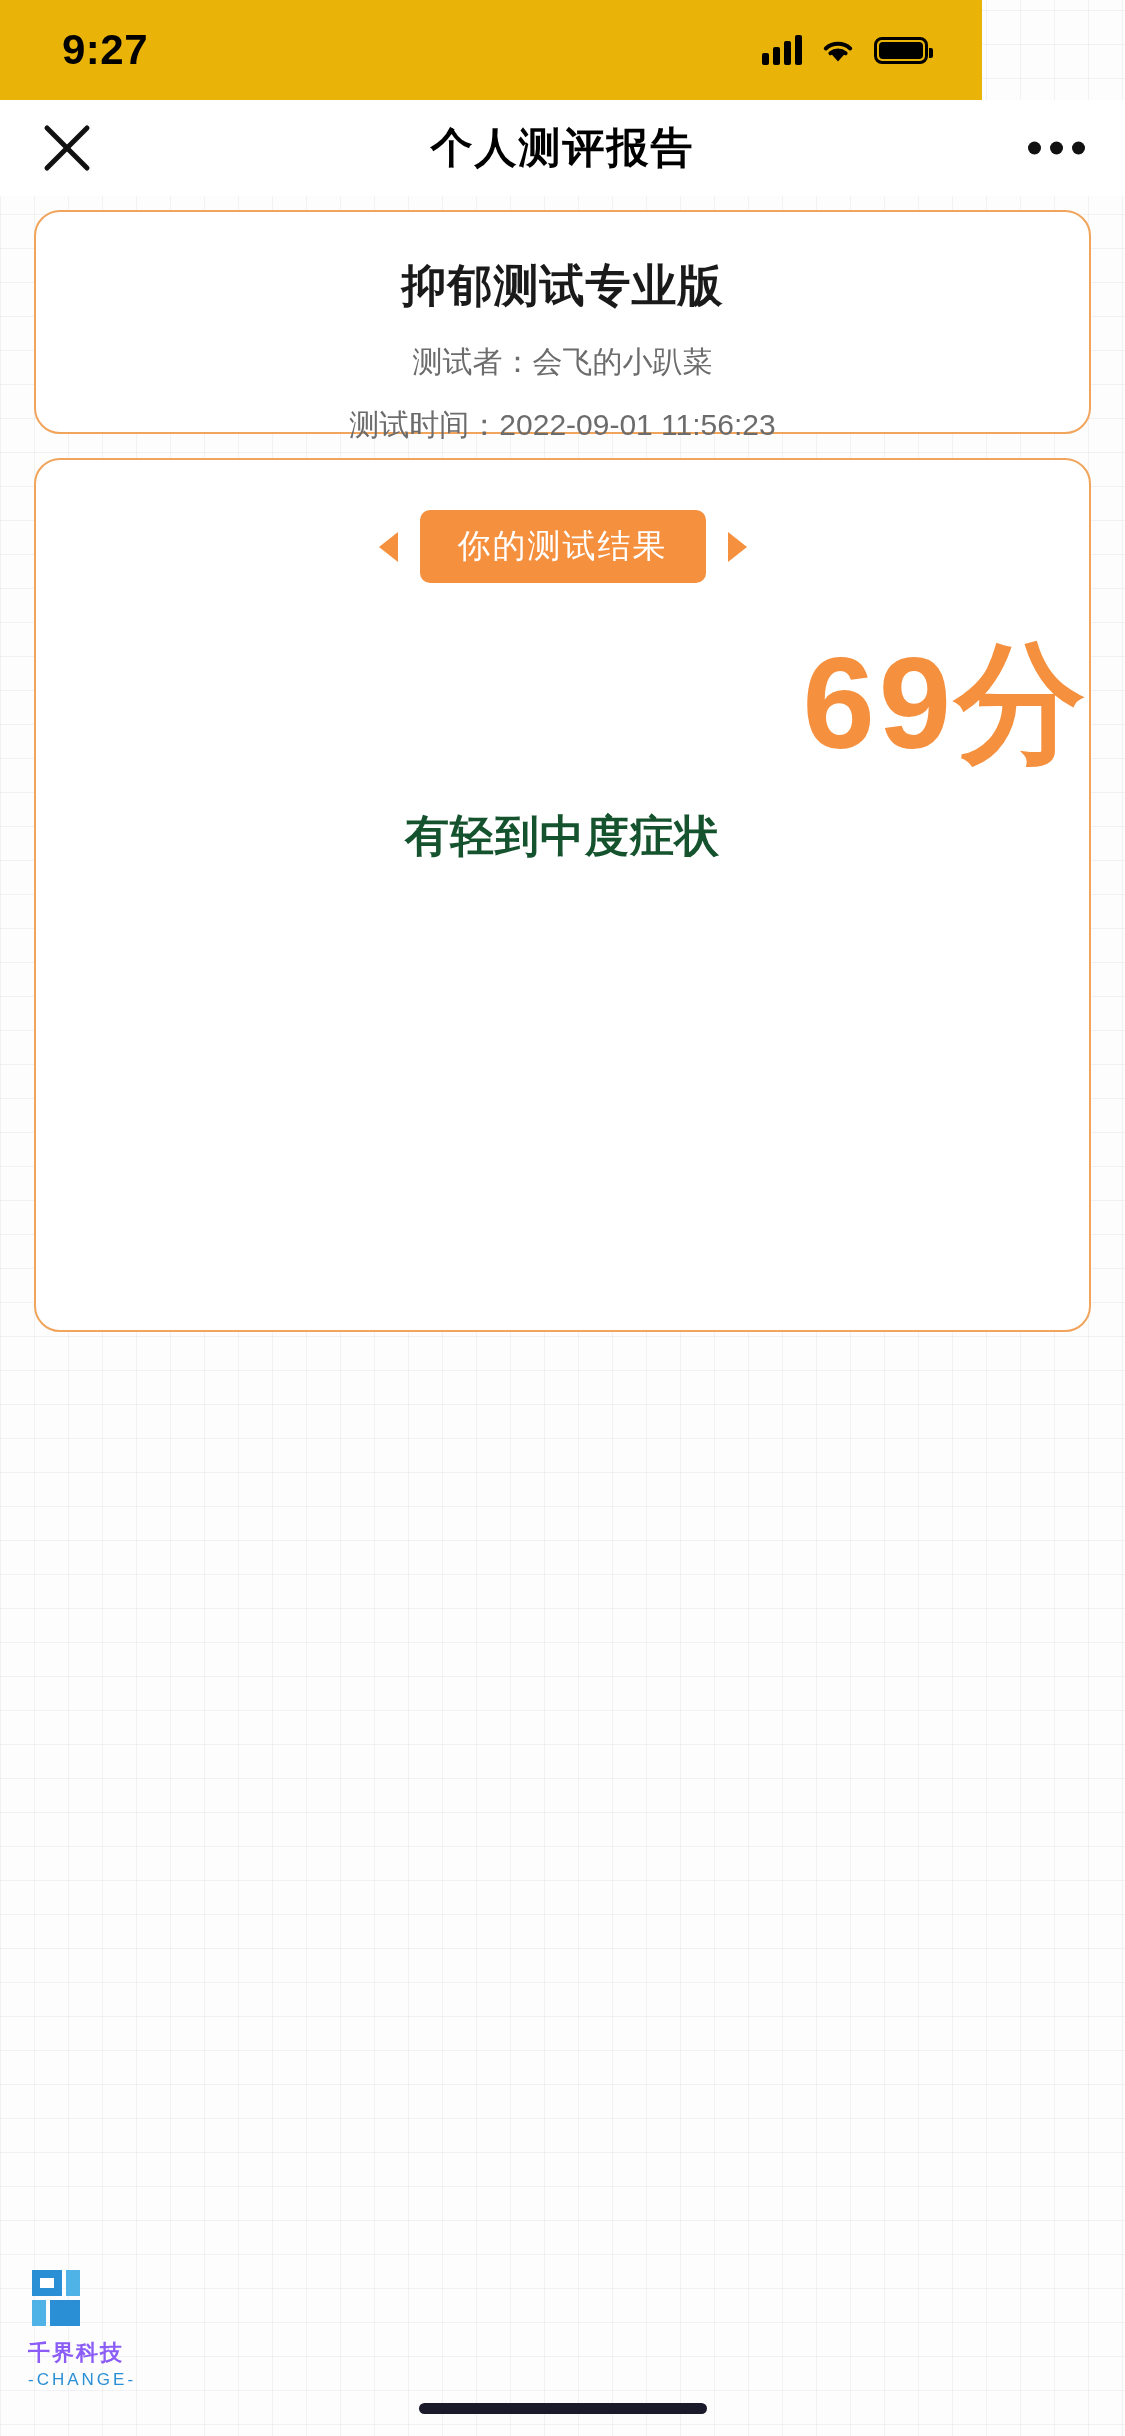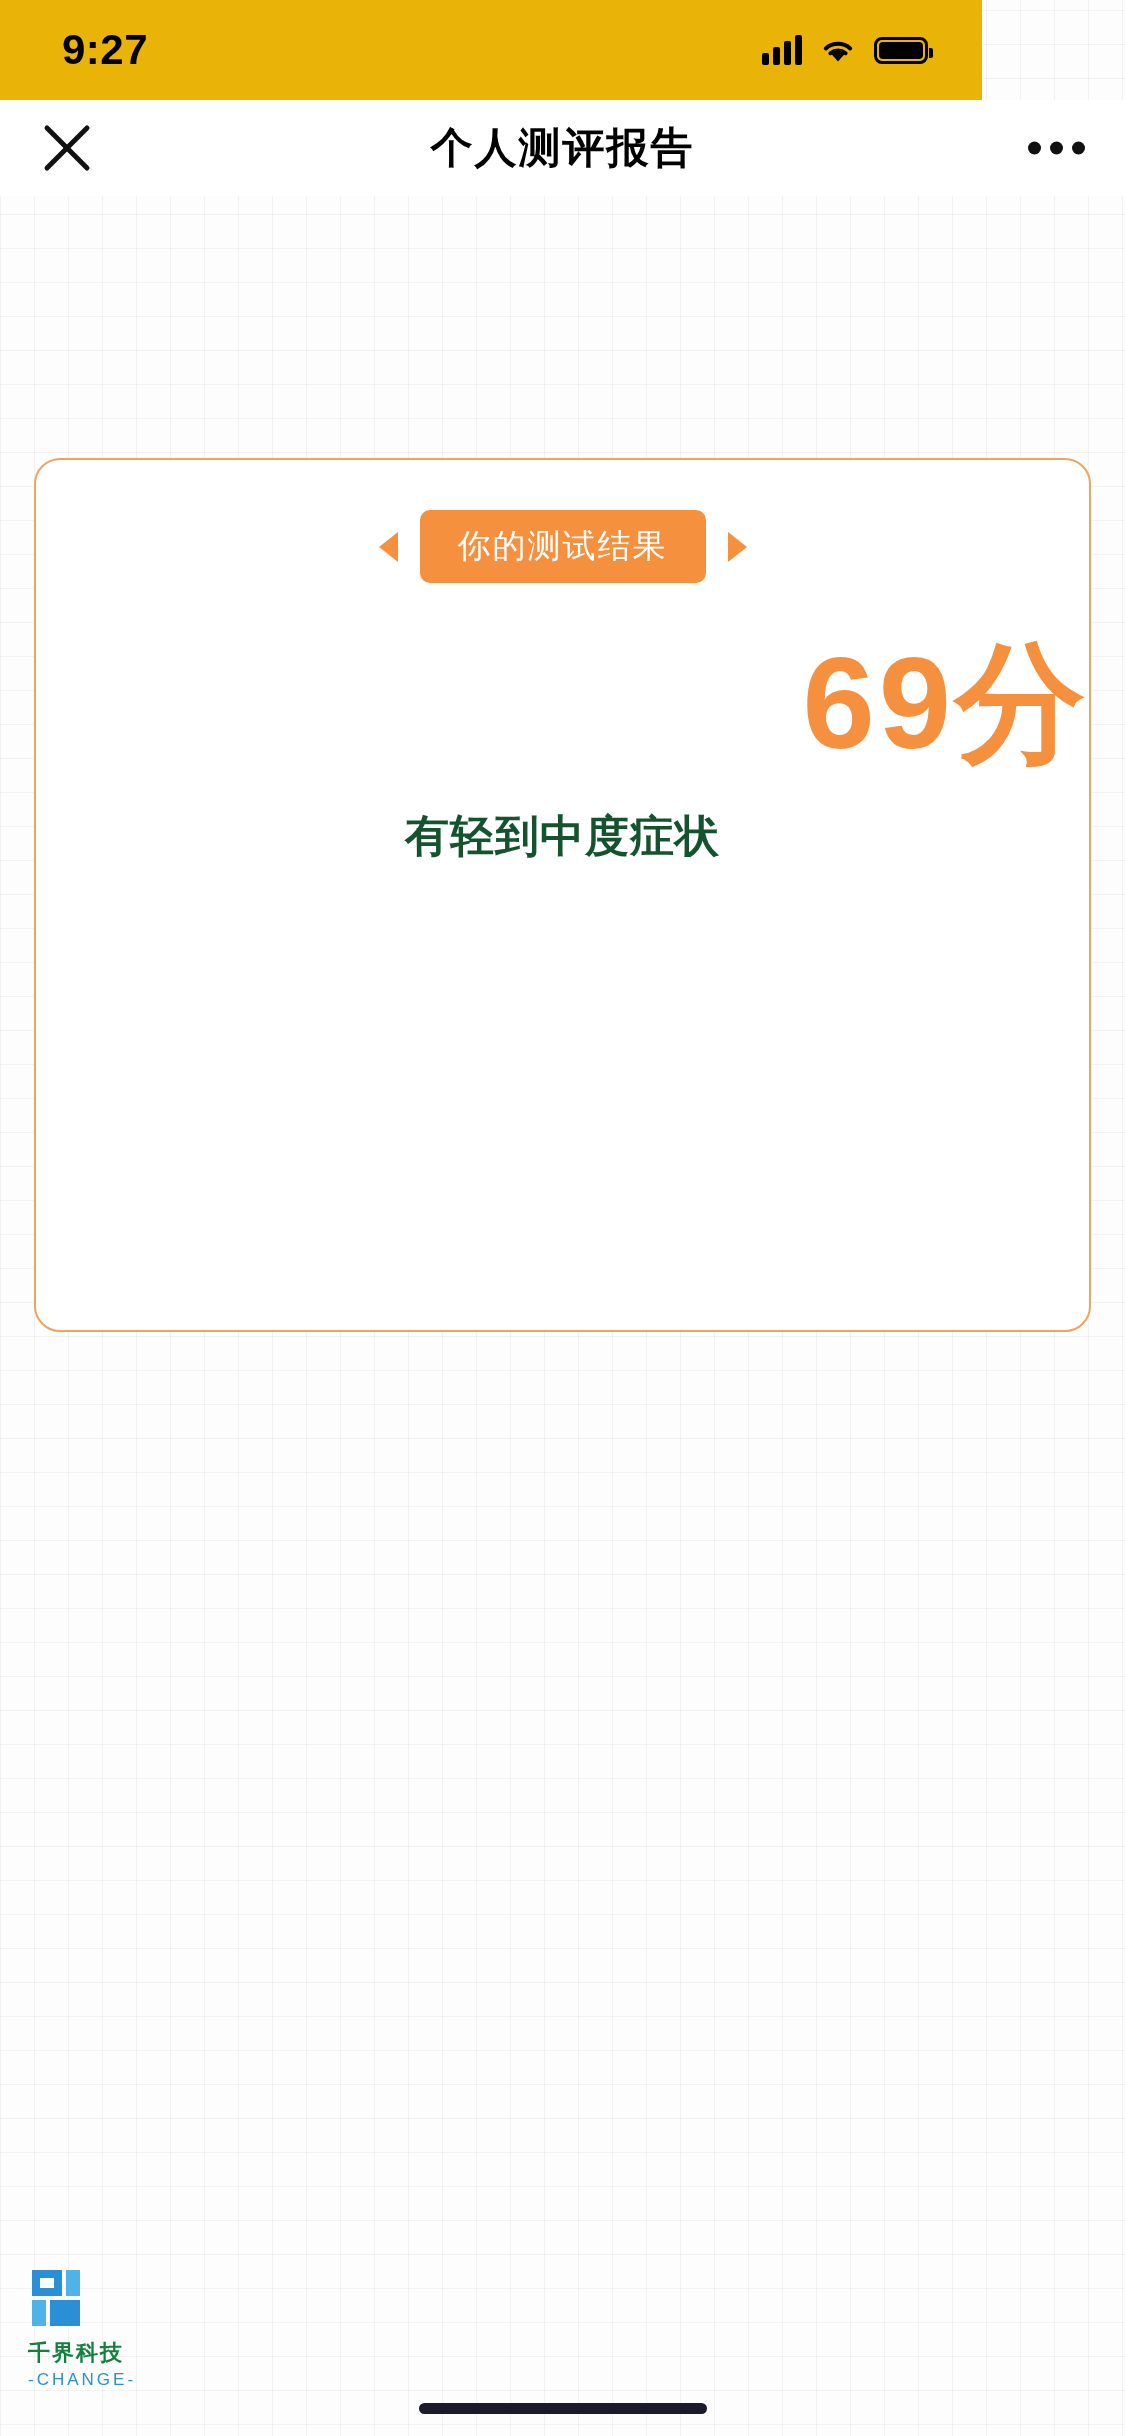--- a/index.html
+++ b/index.html
@@ -245,21 +245,21 @@
     height: 110px;
   }
   .logo-mark {
     width: 78px;
     height: 70px;
     position: relative;
   }
   .logo-mark svg { display: block; }
   .logo-text {
     font-size: 22px;
-    color: #15803d;
+    color: #8b5cf6;
     letter-spacing: 2px;
     margin-top: 4px;
     font-weight: 700;
   }
   .logo-sub {
     font-size: 17px;
     color: #2a8fd4;
     letter-spacing: 3px;
     margin-top: 2px;
   }
@@ -311,20 +311,25 @@
   <div class="nav-title">个人测评报告</div>
   <div class="nav-more">
     <span></span>
       <span></span>
       <span></span>
   </div>
 </div>
 
 <div class="content">
 
+  <div class="card card-header">
+    <div class="header-title">抑郁测试专业版</div>
+    <div class="header-sub">测试者：会飞的小趴菜</div>
+    <div class="header-sub2">测试时间：2022-09-01 11:56:23</div>
+  </div>
 
   <div class="card card-result">
     <div class="result-banner-row">
       <div class="arrow-left"></div>
       <div class="result-banner">你的测试结果</div>
       <div class="arrow-right"></div>
     </div>
     <div class="score">69分</div>
     <div class="level">有轻到中度症状</div>
   </div>

